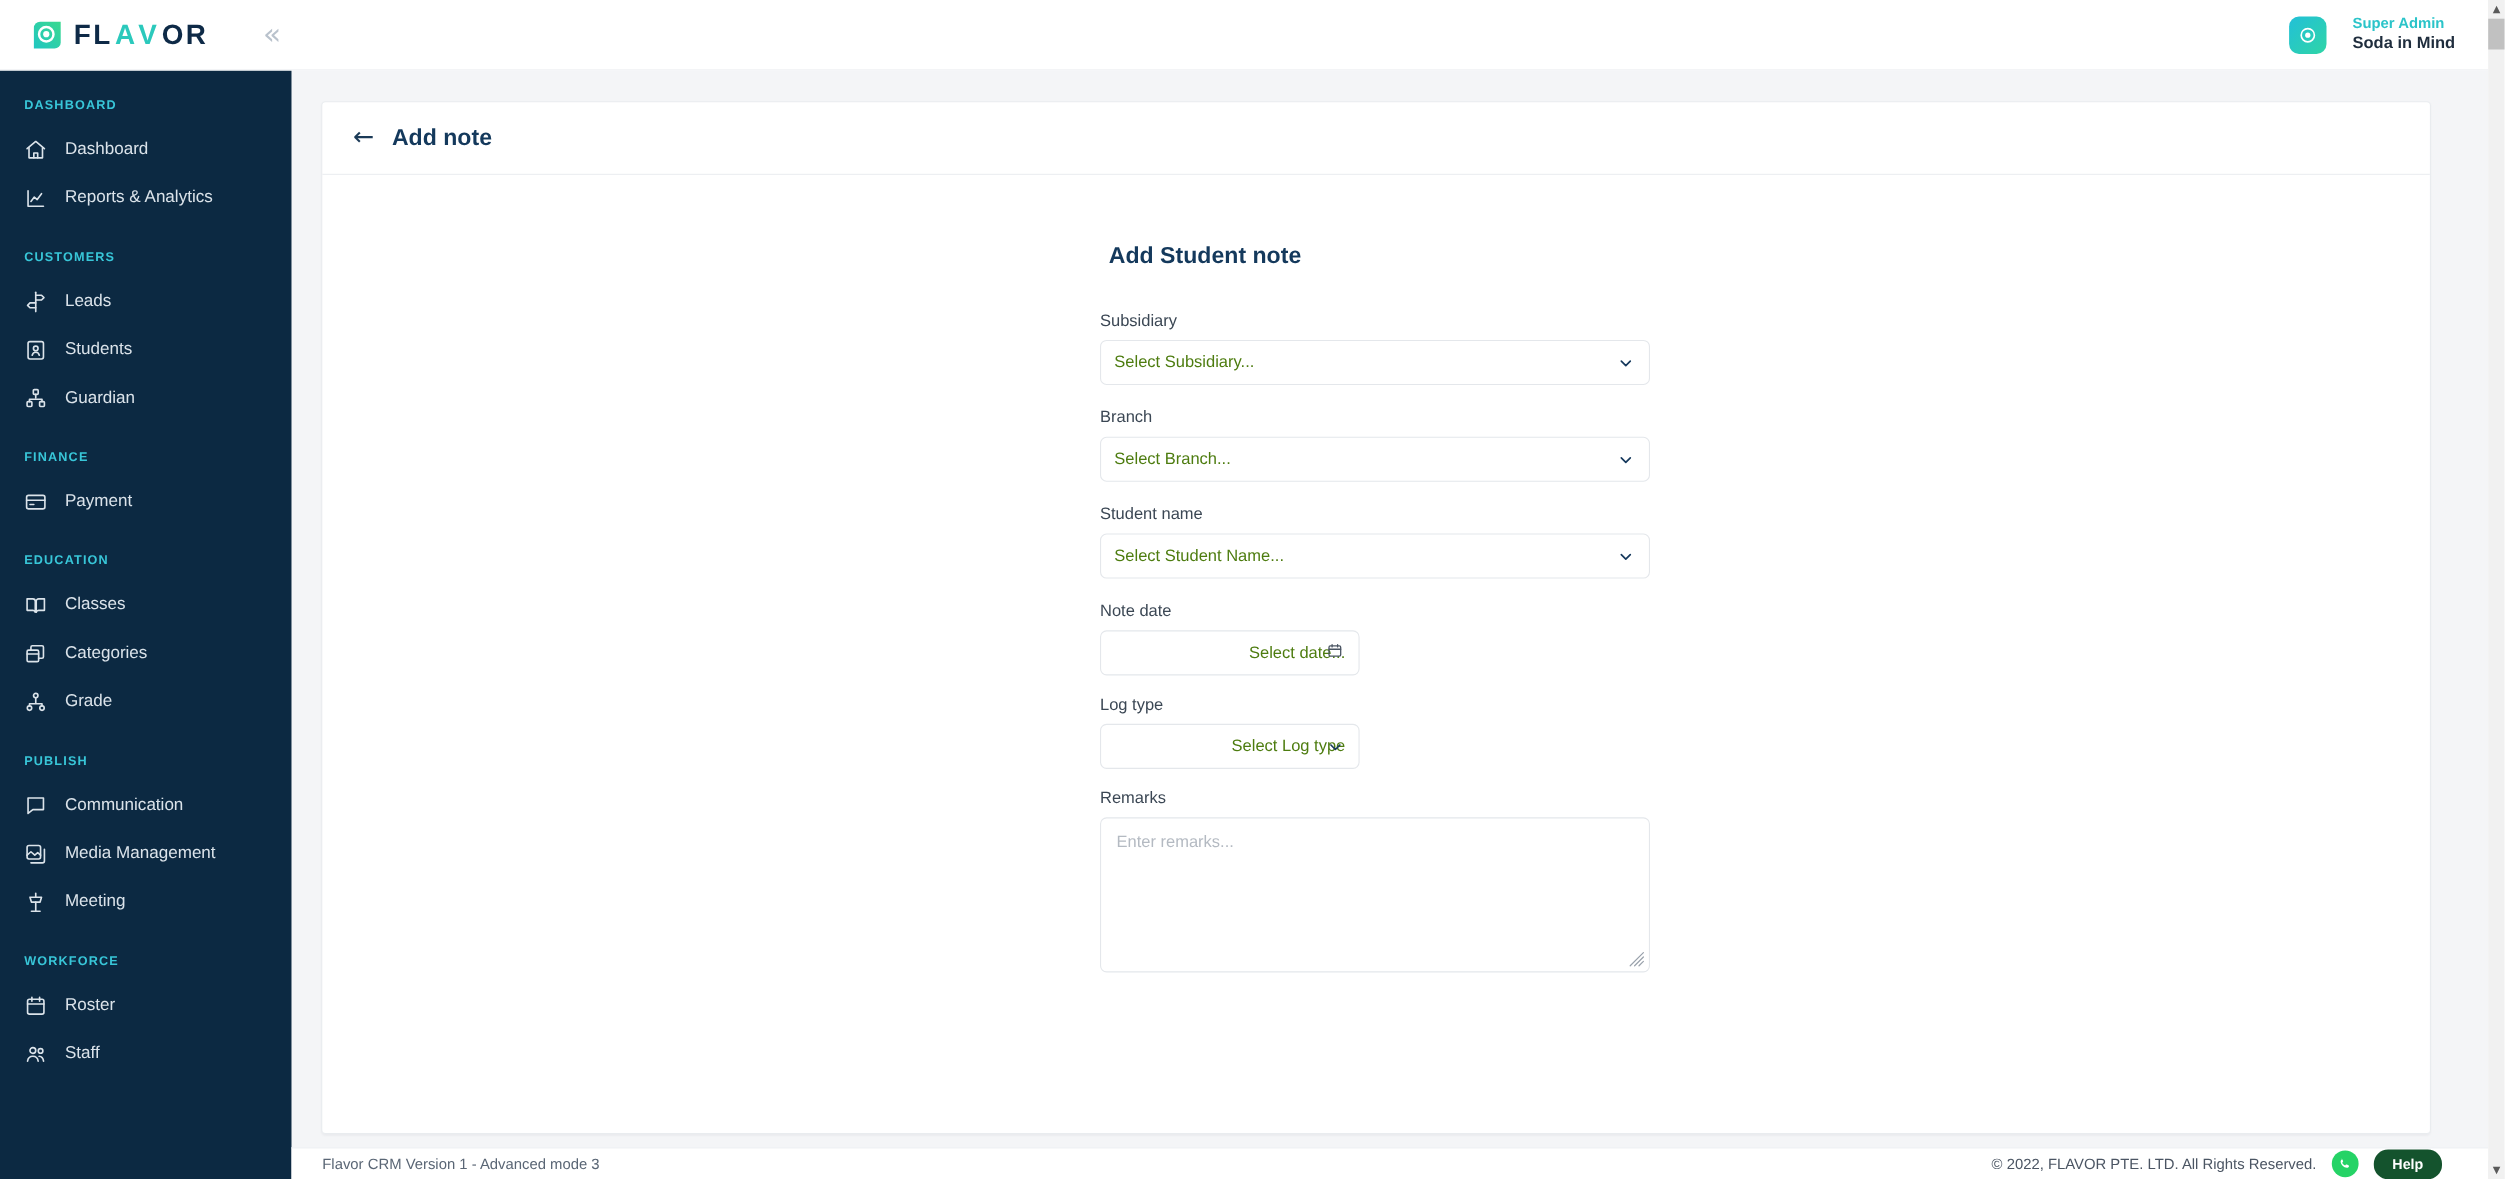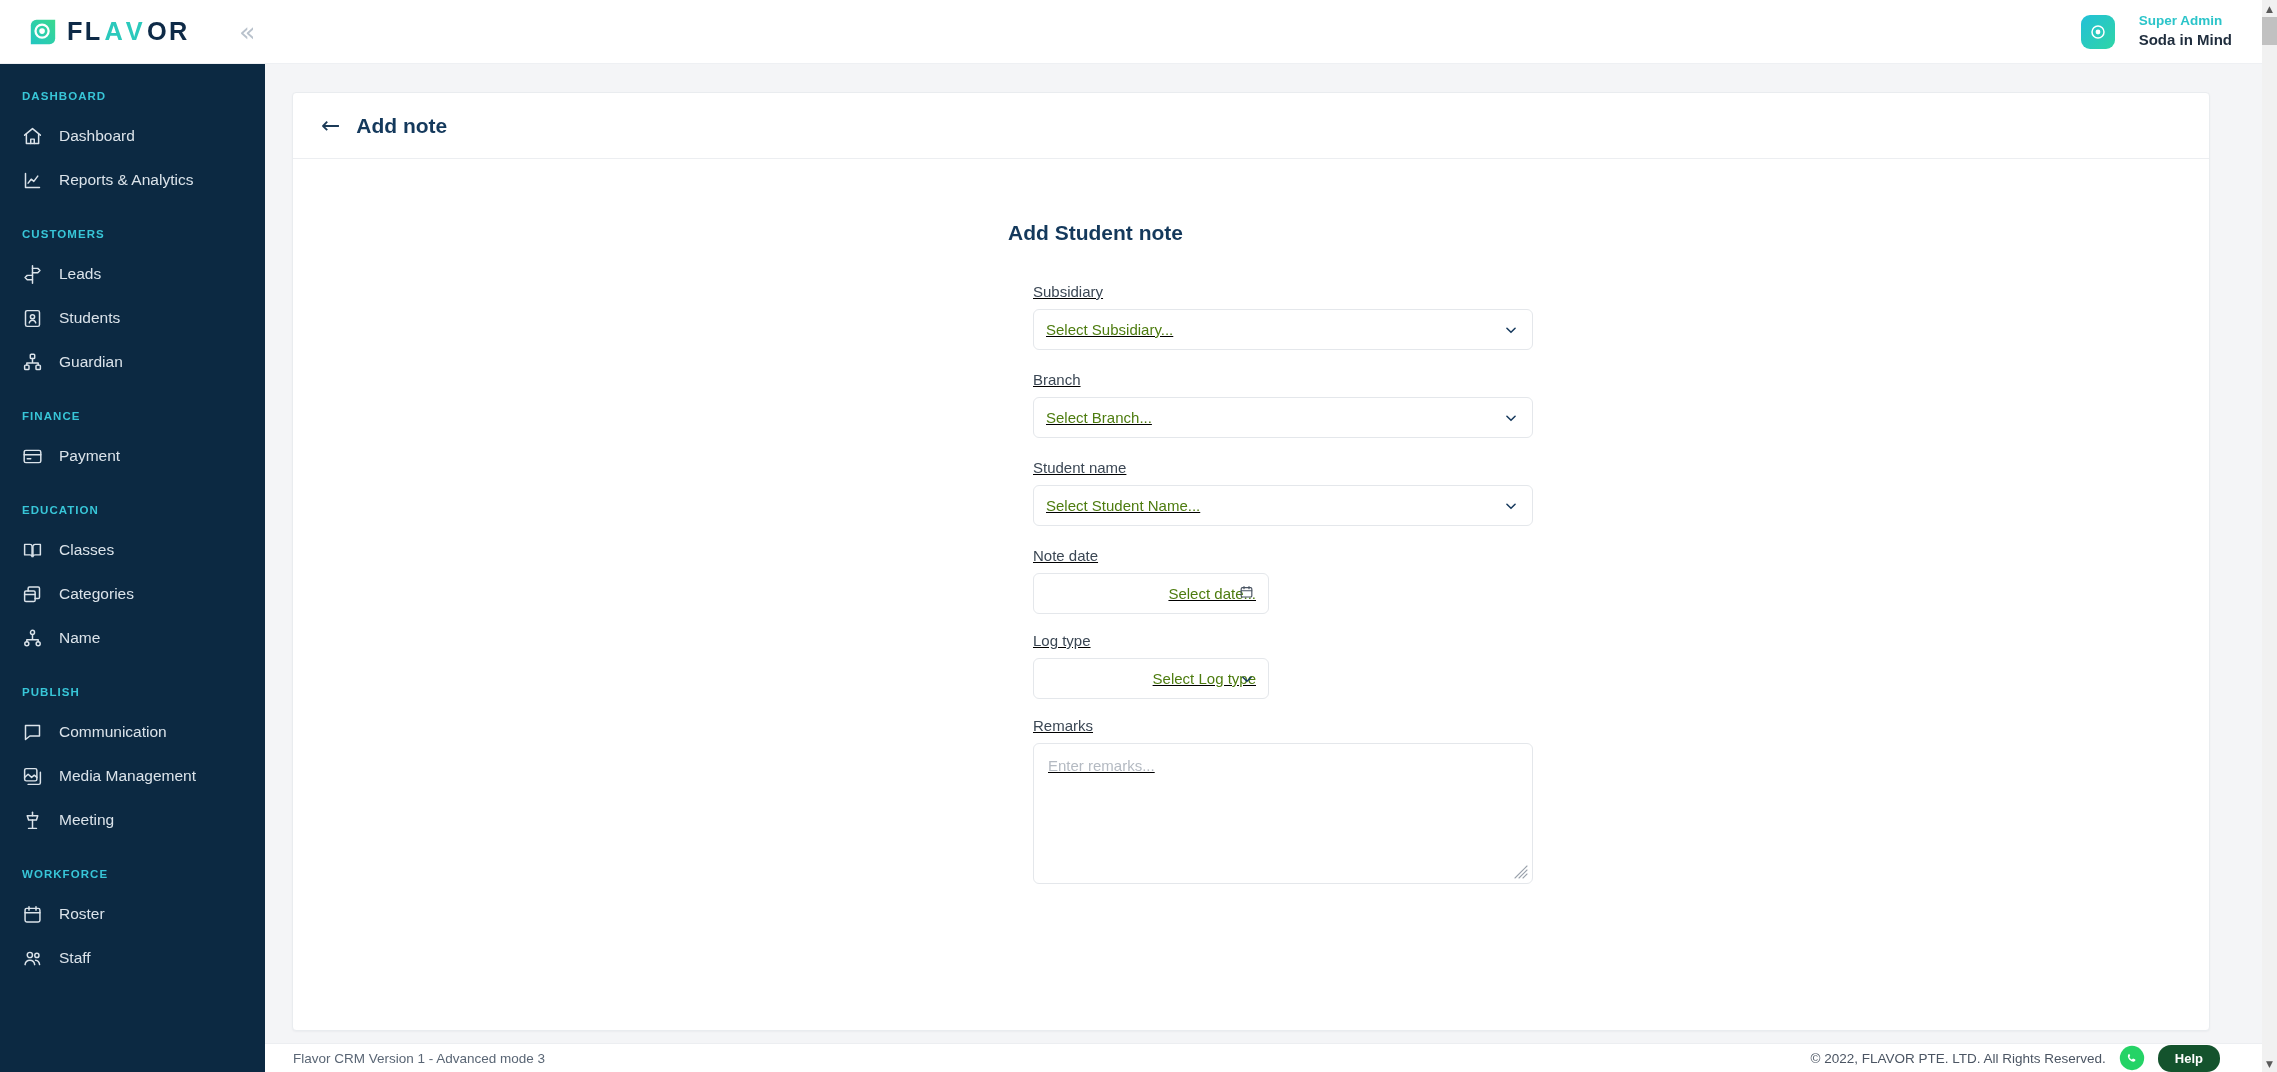--- a/index.html
+++ b/index.html
@@ -86,21 +86,21 @@
     font-size: 23px; color: #1b3a57; cursor: pointer; line-height: 1;
     font-family: "DejaVu Sans", sans-serif;
   }
   .card-title { font-size: 21px; font-weight: 700; color: #14395c; }
 
   .form-area { position: relative; height: 873px; }
   .form-title {
     position: absolute; top: 62px; left: 715px;
     font-size: 21px; font-weight: 700; color: #14395c;
   }
-  .form-fields { position: absolute; top: 124px; left: 740px; width: 500px; text-decoration: underline; }
+  .form-fields { position: absolute; top: 124px; left: 707px; width: 500px; }
   .field { margin-bottom: 0; }
   .field-label {
     font-size: 15px; color: #3b4754; margin-bottom: 9px; display:block;
   }
   .control {
     position: relative; height: 41px;
     border: 1px solid #e4e7eb; border-radius: 6px;
     background: #ffffff;
     display: flex; align-items: center;
     padding: 0 12px;
@@ -310,21 +310,21 @@
     </div>
     <div class="nav-item">
       <span class="ic">
         <svg viewBox="0 0 24 24" fill="none" stroke="#dbe3ea" stroke-width="1.7" stroke-linecap="round" stroke-linejoin="round">
             <circle cx="12" cy="5" r="2.3"></circle>
             <circle cx="5.5" cy="18" r="2.3"></circle>
             <circle cx="18.5" cy="18" r="2.3"></circle>
             <path d="M12 7.3v3.2M5.5 15.7v-2.2h13v2.2M12 10.5v3"></path>
           </svg>
       </span>
-      <span>Name</span>
+      <span>Grade</span>
     </div>
 
     <div class="nav-spacer-lg"></div>
     <div class="nav-group-label">PUBLISH</div>
     <div class="nav-spacer-sm"></div>
     <div class="nav-item">
       <span class="ic">
         <svg viewBox="0 0 24 24" fill="none" stroke="#dbe3ea" stroke-width="1.7" stroke-linecap="round" stroke-linejoin="round">
             <path d="M4 4h16v12H9l-5 4z"></path>
           </svg>

